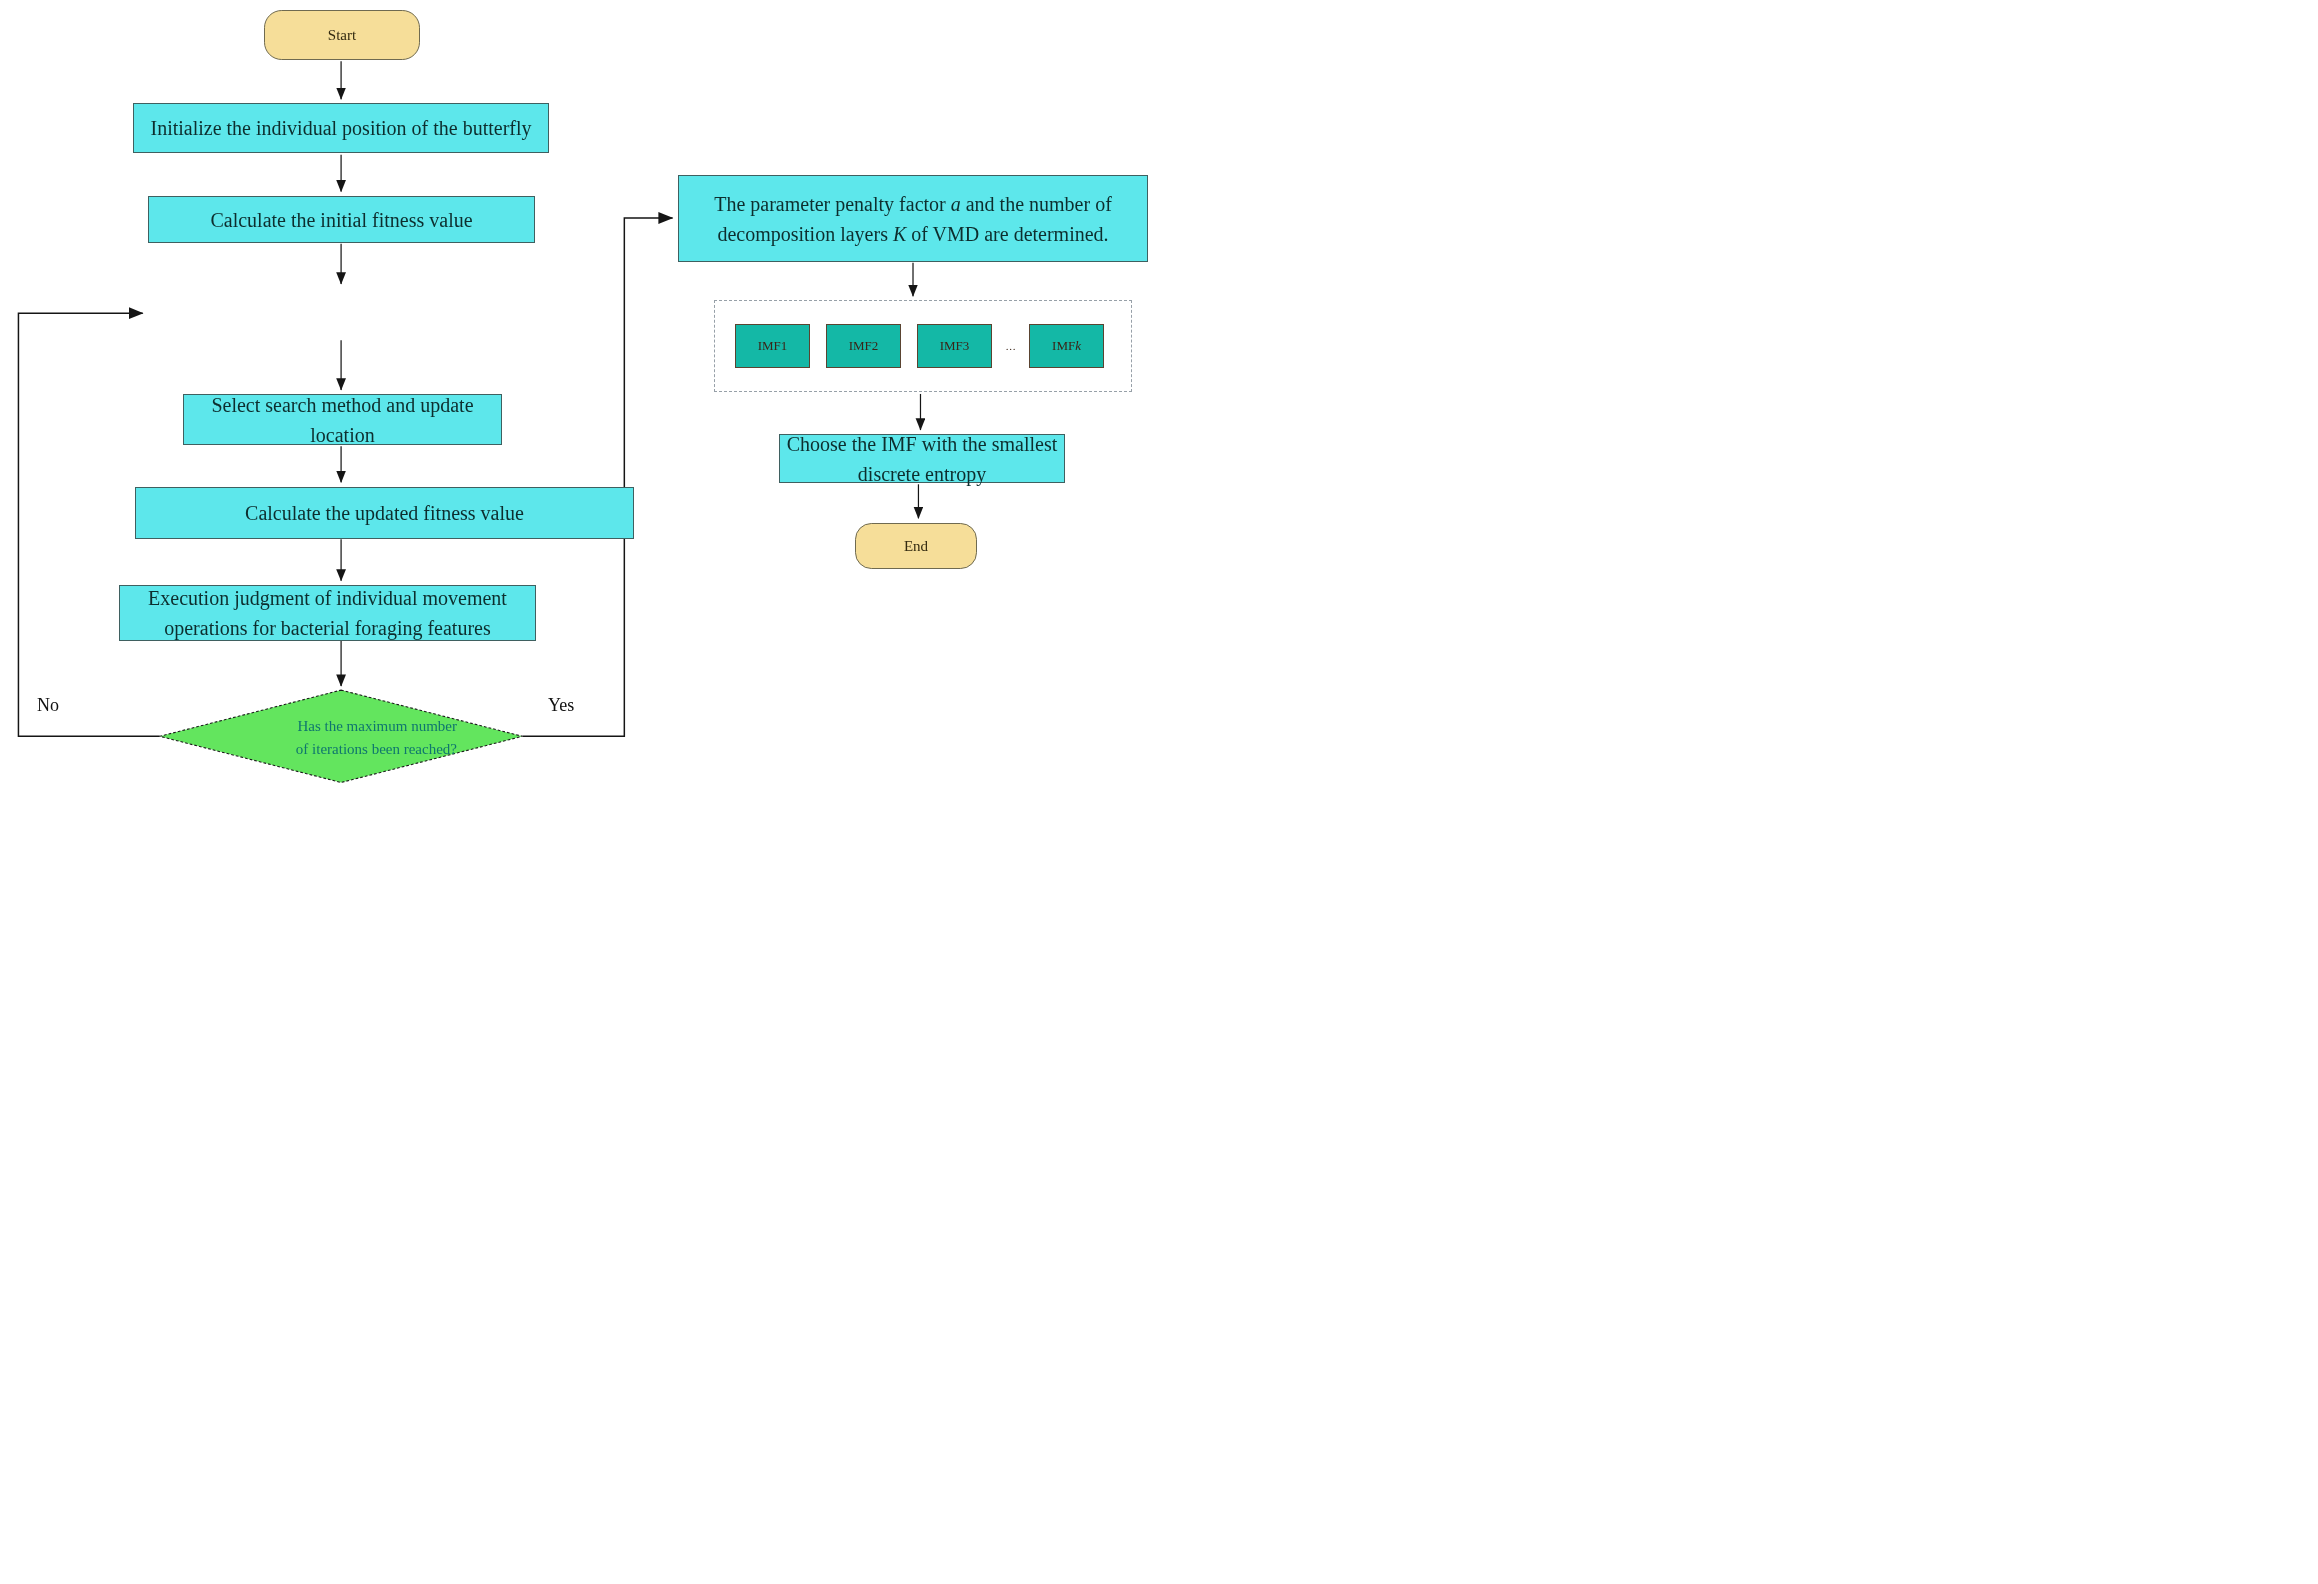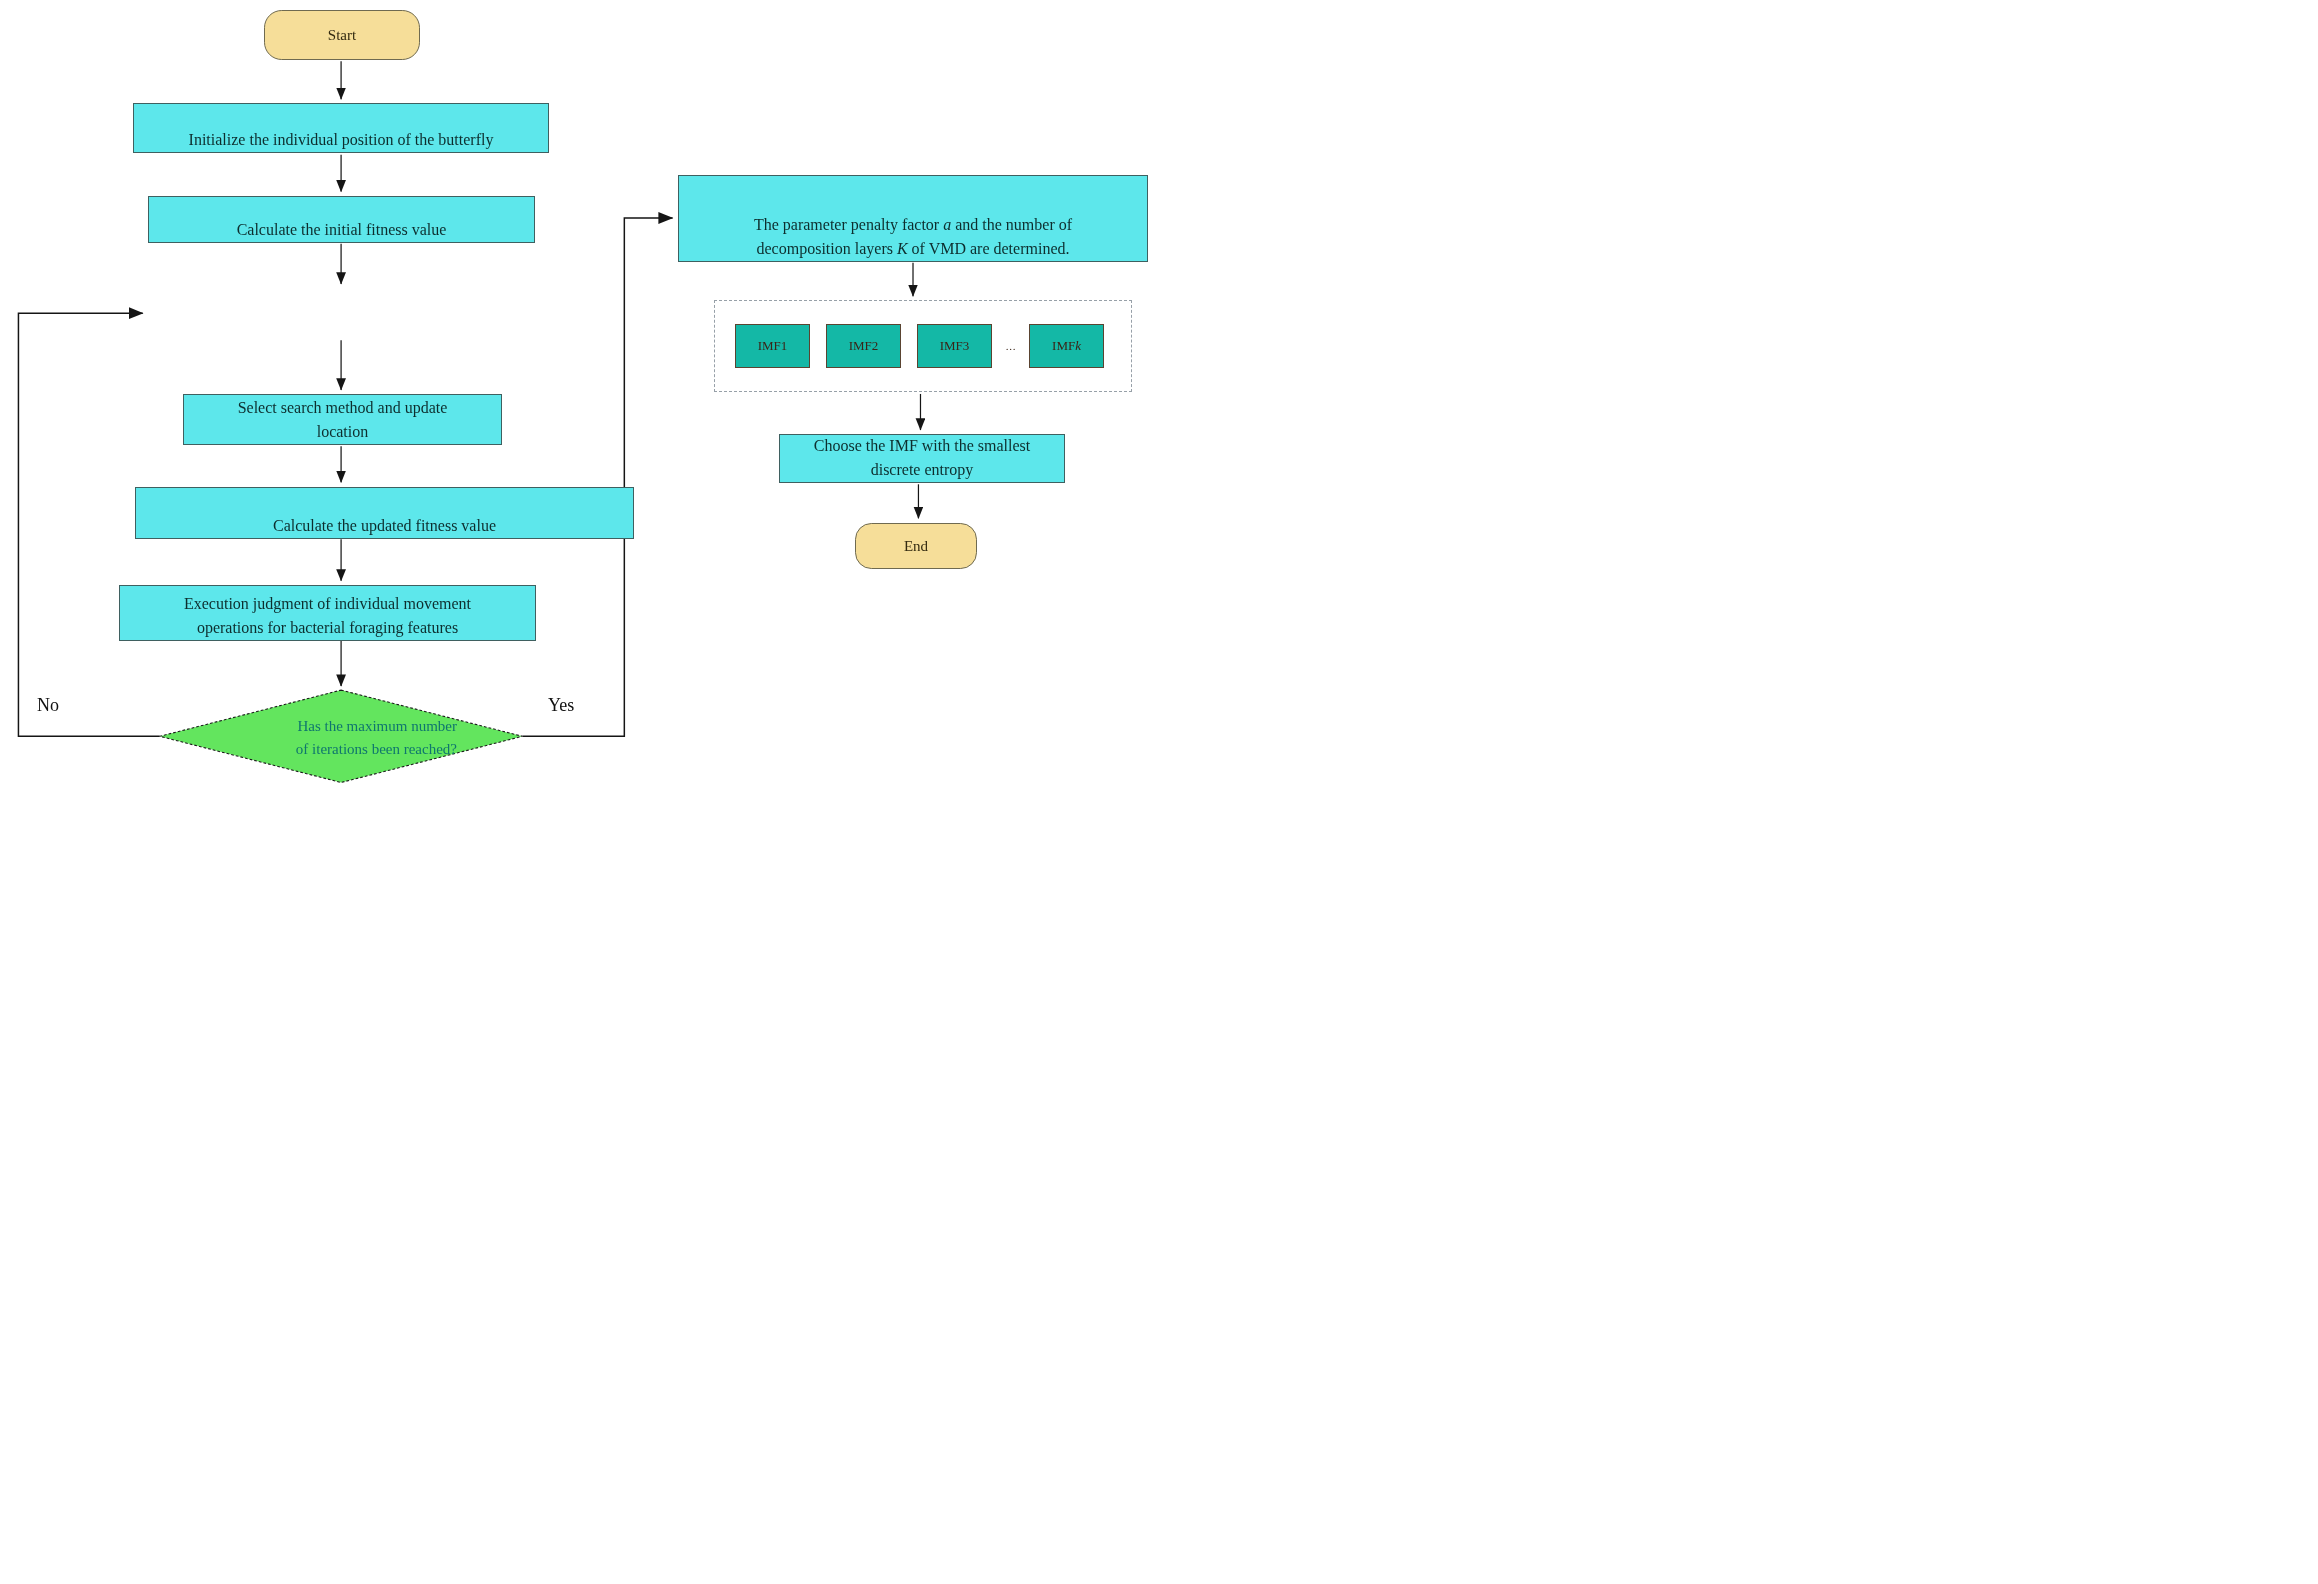--- a/index.html
+++ b/index.html
@@ -7,21 +7,21 @@
     position:relative;width:1159px;height:792px;background:#ffffff;
     font-family:"Liberation Serif","DejaVu Serif",serif;overflow:hidden;
   }
   .wires{position:absolute;left:0;top:0;width:1159px;height:792px;pointer-events:none;}
   .node{
     position:absolute;display:flex;flex-direction:column;align-items:center;justify-content:center;
     text-align:center;box-sizing:border-box;
   }
   .process{
     background:#5DE7EB;border:1.4px solid #3f6060;color:#0d2e2e;
-    font-size:16px;line-height:1.5;justify-content:flex-end;
+    font-size:20px;line-height:1.5;
   }
   .terminal{
     background:#F6DE99;border:1.4px solid #6f6a50;border-radius:17.7px;
     color:#332a10;font-size:15px;
   }
   .imf{
     background:#14b8a6;border:1.4px solid #5a4431;color:#3a2417;font-size:13px;
   }
   .imf-dots{color:#3a2417;font-size:11px;letter-spacing:0.7px;}
   .dashed-group{border:1.4px dashed #97a0a8;background:transparent;}

